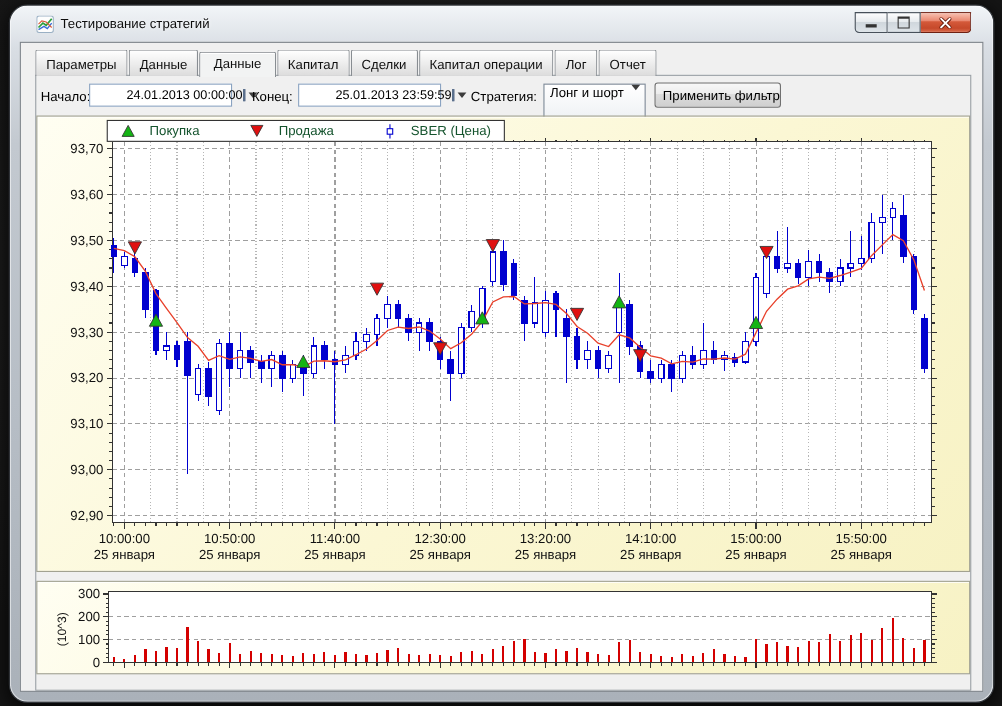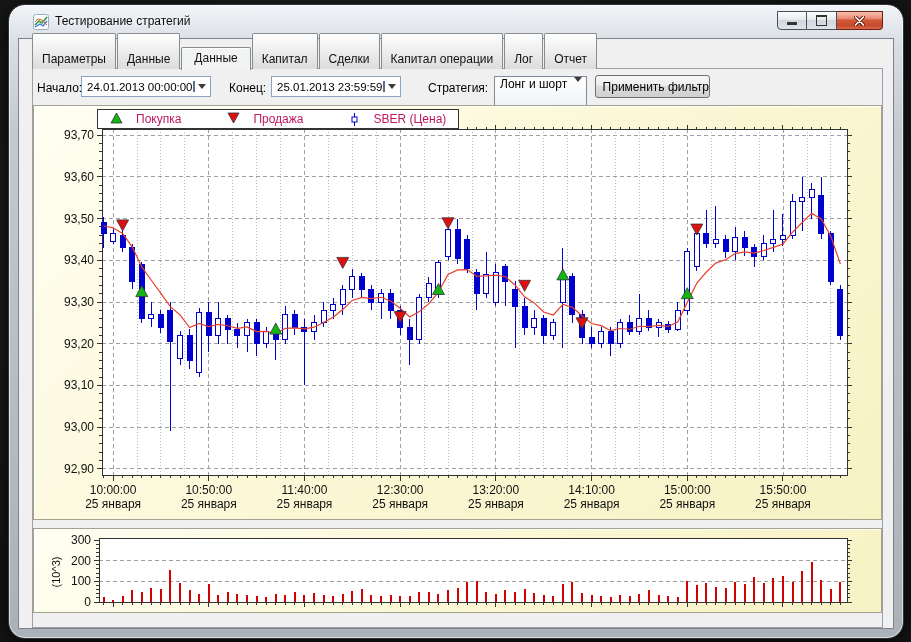--- a/index.html
+++ b/index.html
@@ -19,48 +19,48 @@
   #btn-min{width:30px;border-radius:0 0 0 4px;}
   #btn-max{width:30px;}
   #btn-close{width:46px;border-radius:0 0 4px 0;
     background:linear-gradient(180deg,#f7c0b0 0%,#e98972 40%,#d4593a 46%,#c6492b 80%,#d8694b 100%);border-color:#6e2012;}
   .glyph-min{width:10px;height:3px;background:#333;margin-top:6px;}
   .glyph-max{width:9px;height:8px;border:1px solid #333;border-top:2px solid #333;background:transparent;}
   
   #client{position:absolute;left:9px;top:33px;width:876px;height:591px;background:#f0f0f0;border:1px solid #7d838a;box-sizing:border-box;}
   #tabstrip{position:absolute;left:13px;top:7px;height:23px;display:flex;align-items:flex-end;z-index:3;}
   .tab{font-size:12px;color:#111;background:linear-gradient(180deg,#ffffff 0%,#efefef 45%,#dcdcdc 100%);
-    border:1px solid #888d92;border-bottom:none;border-radius:2px 2px 0 0;padding:18px 9px 3px;margin-right:1px;cursor:default;position:relative;}
+    border:1px solid #888d92;border-bottom:none;border-radius:2px 2px 0 0;padding:6px 9px 3px;margin-right:1px;cursor:default;position:relative;}
   .tab.active{background:#f2f3f3;padding:3px 12px 5px;z-index:4;top:1px;box-shadow:inset 0 1px 0 #fff;}
   #tabpage{position:absolute;left:13px;top:29px;width:849px;height:558px;border:1px solid #9aa0a6;background:#f0f0f0;box-sizing:content-box;}
   
   .tb-label{position:absolute;font-size:12px;color:#000;top:12px;white-space:nowrap;}
   .datefield{position:absolute;top:7px;height:21px;width:130px;border:1px solid #8aa3c1;background:#fff;box-sizing:border-box;
     display:flex;align-items:center;font-size:11.5px;color:#000;}
-  .datefield .val{flex:1;padding-left:5px;white-space:nowrap;}
+  .datefield .val{flex:1;padding-left:5px;white-space:nowrap;margin-left:28px;}
   .cal-icon{width:12px;height:11px;margin-right:3px;background:
     linear-gradient(#fff,#fff) padding-box,#5a6f8c;border:1px solid #5a6f8c;
     background-image:linear-gradient(90deg,#9db3cc 1px,transparent 1px),linear-gradient(#9db3cc 1px,transparent 1px);
     background-size:4px 4px;box-sizing:border-box;}
   .dd-arrow{width:0;height:0;border-left:4px solid transparent;border-right:4px solid transparent;border-top:5px solid #3c3c3c;margin-right:4px;}
   #combo{position:absolute;left:461px;top:7px;width:93px;height:34px;border:1px solid #7f8b99;box-sizing:border-box;
     background:linear-gradient(180deg,#ffffff,#eef1f4);display:flex;font-size:12px;}
   #combo .val{flex:1;padding-left:5px;white-space:nowrap;}
   #apply-btn{position:absolute;left:562px;top:6px;width:115px;height:23px;border:1px solid #707070;border-radius:3px;
     background:linear-gradient(180deg,#f7f7f7 0%,#ececec 45%,#dddddd 46%,#cfcfcf 100%);
     font-size:12px;color:#000;display:flex;align-items:center;justify-content:flex-end;box-sizing:border-box;}
   
   .chart-panel{position:absolute;left:0;width:849px;background:linear-gradient(135deg,#fffef2 0%,#fbf7d4 55%,#f7f2c4 100%);
     border:1px solid #a2a291;box-sizing:border-box;box-shadow:inset 1px 1px 0 rgba(255,255,255,.8);}
   #panel-price{top:36px;height:415px;}
   #splitter{position:absolute;left:0;top:451px;width:849px;height:8px;}
   #panel-volume{top:459px;height:85px;}
   #legend{position:absolute;left:63px;top:3px;height:20px;background:#fff;border:1px solid #333;
     display:flex;align-items:center;padding:0 12px;column-gap:46px;box-sizing:border-box;}
-  .leg-item{display:flex;gap:13px;font-size:12px;color:#be185d;white-space:nowrap;}
+  .leg-item{display:flex;align-items:center;gap:13px;font-size:12px;color:#14532d;white-space:nowrap;}
   svg{display:block;}
 </style>
 </head>
 <body>
 
 <div id="stage">
   <div id="window">
     <div id="titlebar">
       <svg id="app-icon" viewBox="0 0 16 16">
         <rect x="0.5" y="0.5" width="15" height="15" rx="2" fill="#fdfdfd" stroke="#9ab0c4"></rect>

